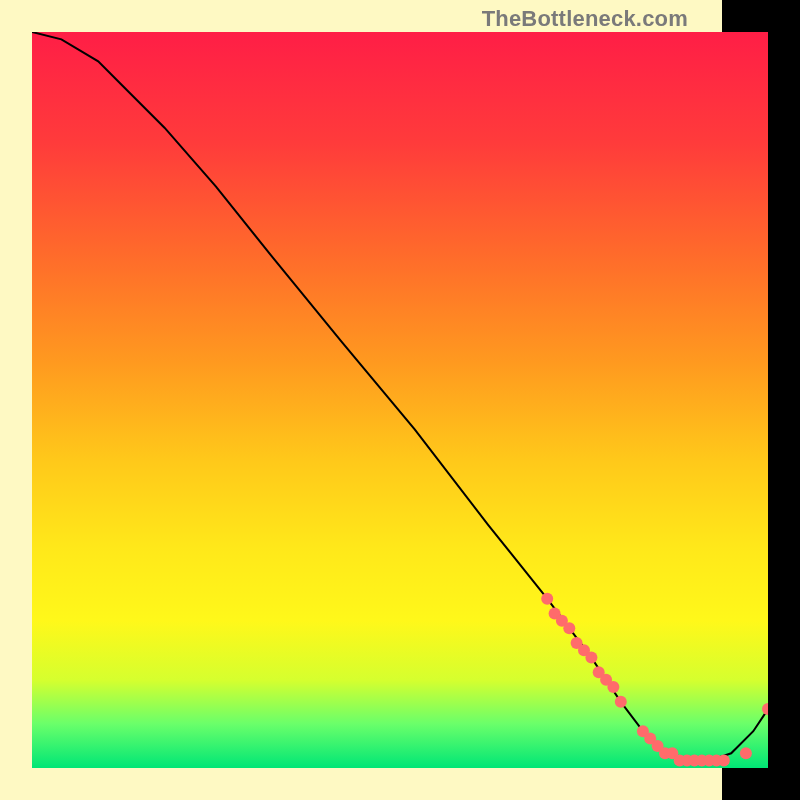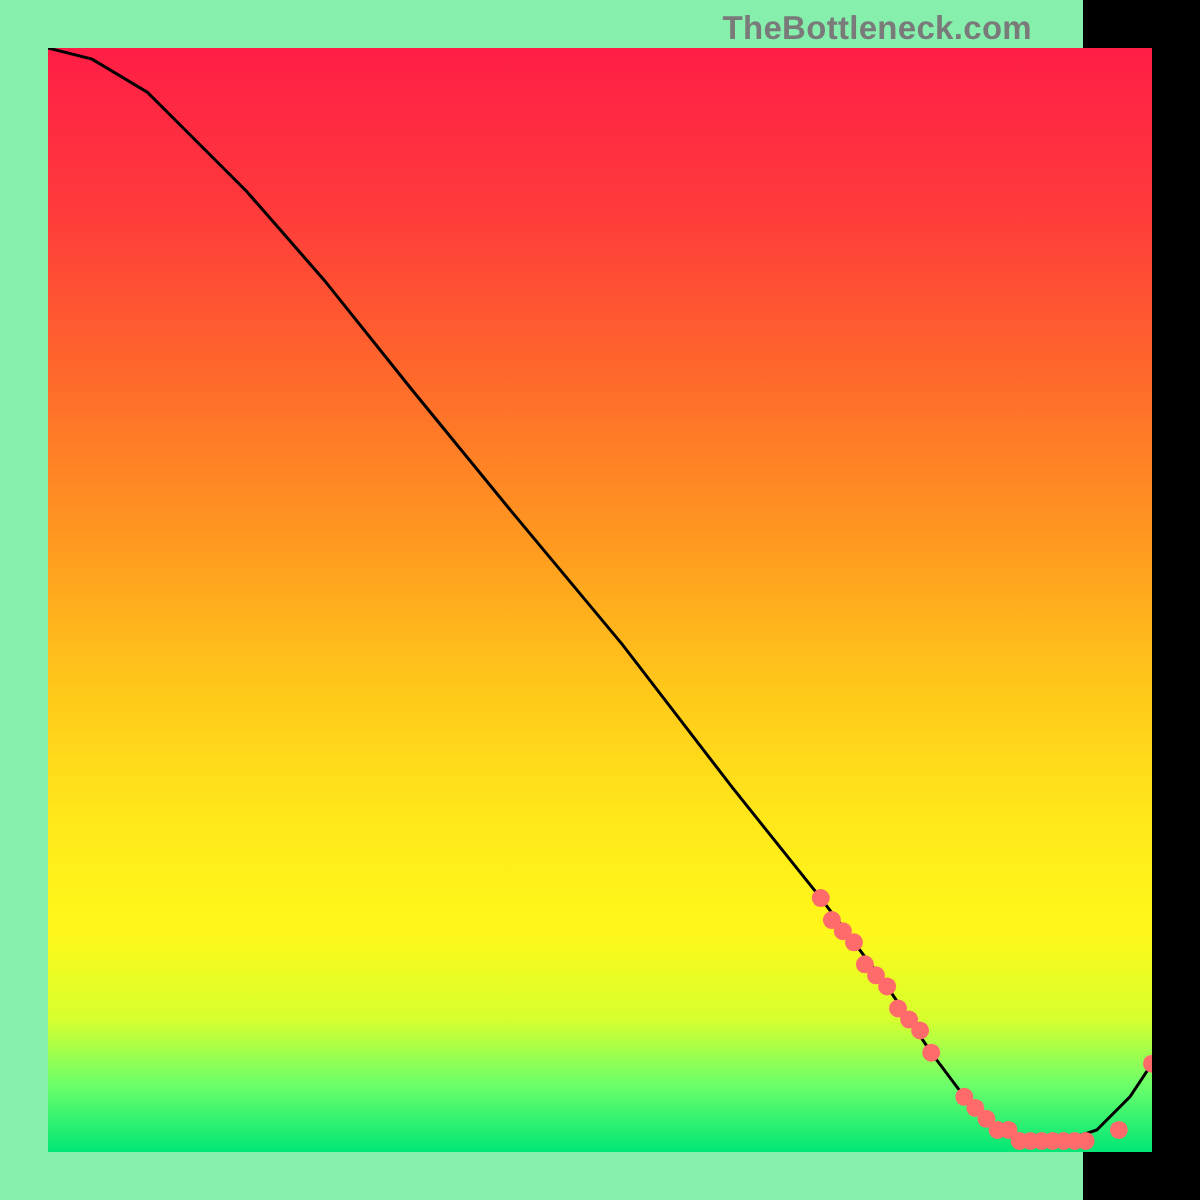--- a/index.html
+++ b/index.html
@@ -8,21 +8,21 @@
     width: 800px;
     height: 800px;
     background: #000;
     overflow: hidden;
     font-family: Arial, Helvetica, sans-serif;
   }
   .outer {
     position: relative;
     width: 722px;
     height: 800px;
-    background: #86efac;
+    background: #fef9c3;
   }
   .watermark {
     position: absolute;
     top: 6px;
     right: 34px;
     color: #7a7a7a;
     font-size: 22px;
     font-weight: 600;
     letter-spacing: 0.2px;
     z-index: 10;

